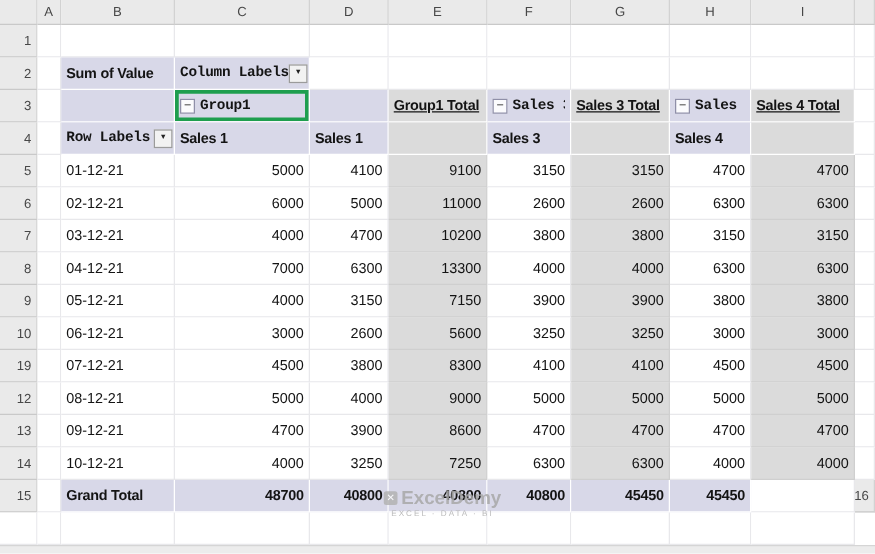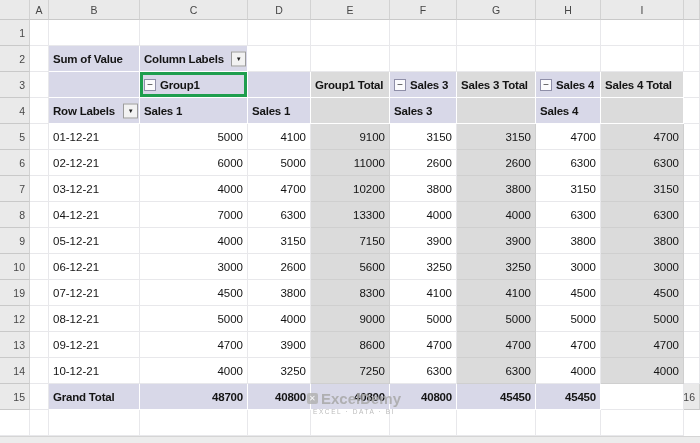--- a/index.html
+++ b/index.html
@@ -22,36 +22,36 @@
   
   .cell { background: #fff; border-right: 1px solid #E8E8EB; border-bottom: 1px solid #E8E8EB;
     display: flex; align-items: center; padding: 0 4px; font-size: 11.5px; color: #141414;
     white-space: nowrap; overflow: hidden; position: relative; }
   .num { justify-content: flex-end; }
 
   
   .hdr { background: var(--pivot-header-fill, #D8D8E8); font-weight: 700;
     border-right-color: #FFFFFF; border-bottom-color: #FFFFFF; letter-spacing: -0.2px; text-align: right; }
   
-  .tot-h { background: var(--total-column-fill, #DBDBDB); }
+  .tot-h { background: var(--total-column-fill, #DBDBDB); text-decoration: underline; }
   
   .tot { background: var(--total-column-fill, #DBDBDB);
     border-right-color: #CFCFCF; border-bottom-color: #CFCFCF; padding-left: 36px; }
 
   
   .annot { box-shadow: inset 0 0 0 3px var(--annotation-green, #1E9E4E); }
 
   .collapse-btn { flex: 0 0 auto; width: 12px; height: 12px; margin-right: 4px;
     border: 1px solid #8F8FA8; background: #FBFBFD; color: #333; font-size: 10px;
     font-weight: 400; display: flex; align-items: center; justify-content: center; }
   .dd-btn { position: absolute; right: 1px; top: 50%; transform: translateY(-50%);
     width: 15px; height: 15px; border: 1px solid #9B9B9B; background: #F2F2F2;
     color: #222; font-size: 6px; font-weight: 400;
     display: flex; align-items: center; justify-content: center; }
-  .hdr-label { overflow: hidden; white-space: nowrap; }
+  .hdr-label { overflow: hidden; white-space: nowrap; font-family: Liberation Mono, monospace; }
 
   .bottom-strip { grid-column: 1 / -1; background: #ECECEC; border-top: 1px solid #D5D5D5; }
 
   
   .watermark { position: absolute; left: 286px; top: 390px; width: 136px; text-align: center;
     color: #A8A8A8; opacity: .85; pointer-events: none; z-index: 5; }
   .wm-row { display: flex; align-items: center; justify-content: center; gap: 3px; }
   .wm-icon { width: 11px; height: 11px; background: #B3B3B3; color: #fff; border-radius: 2px;
     font-size: 8px; line-height: 11px; display: inline-block; }
   .wm-brand { font-size: 15px; font-weight: 700; text-align: right; }

